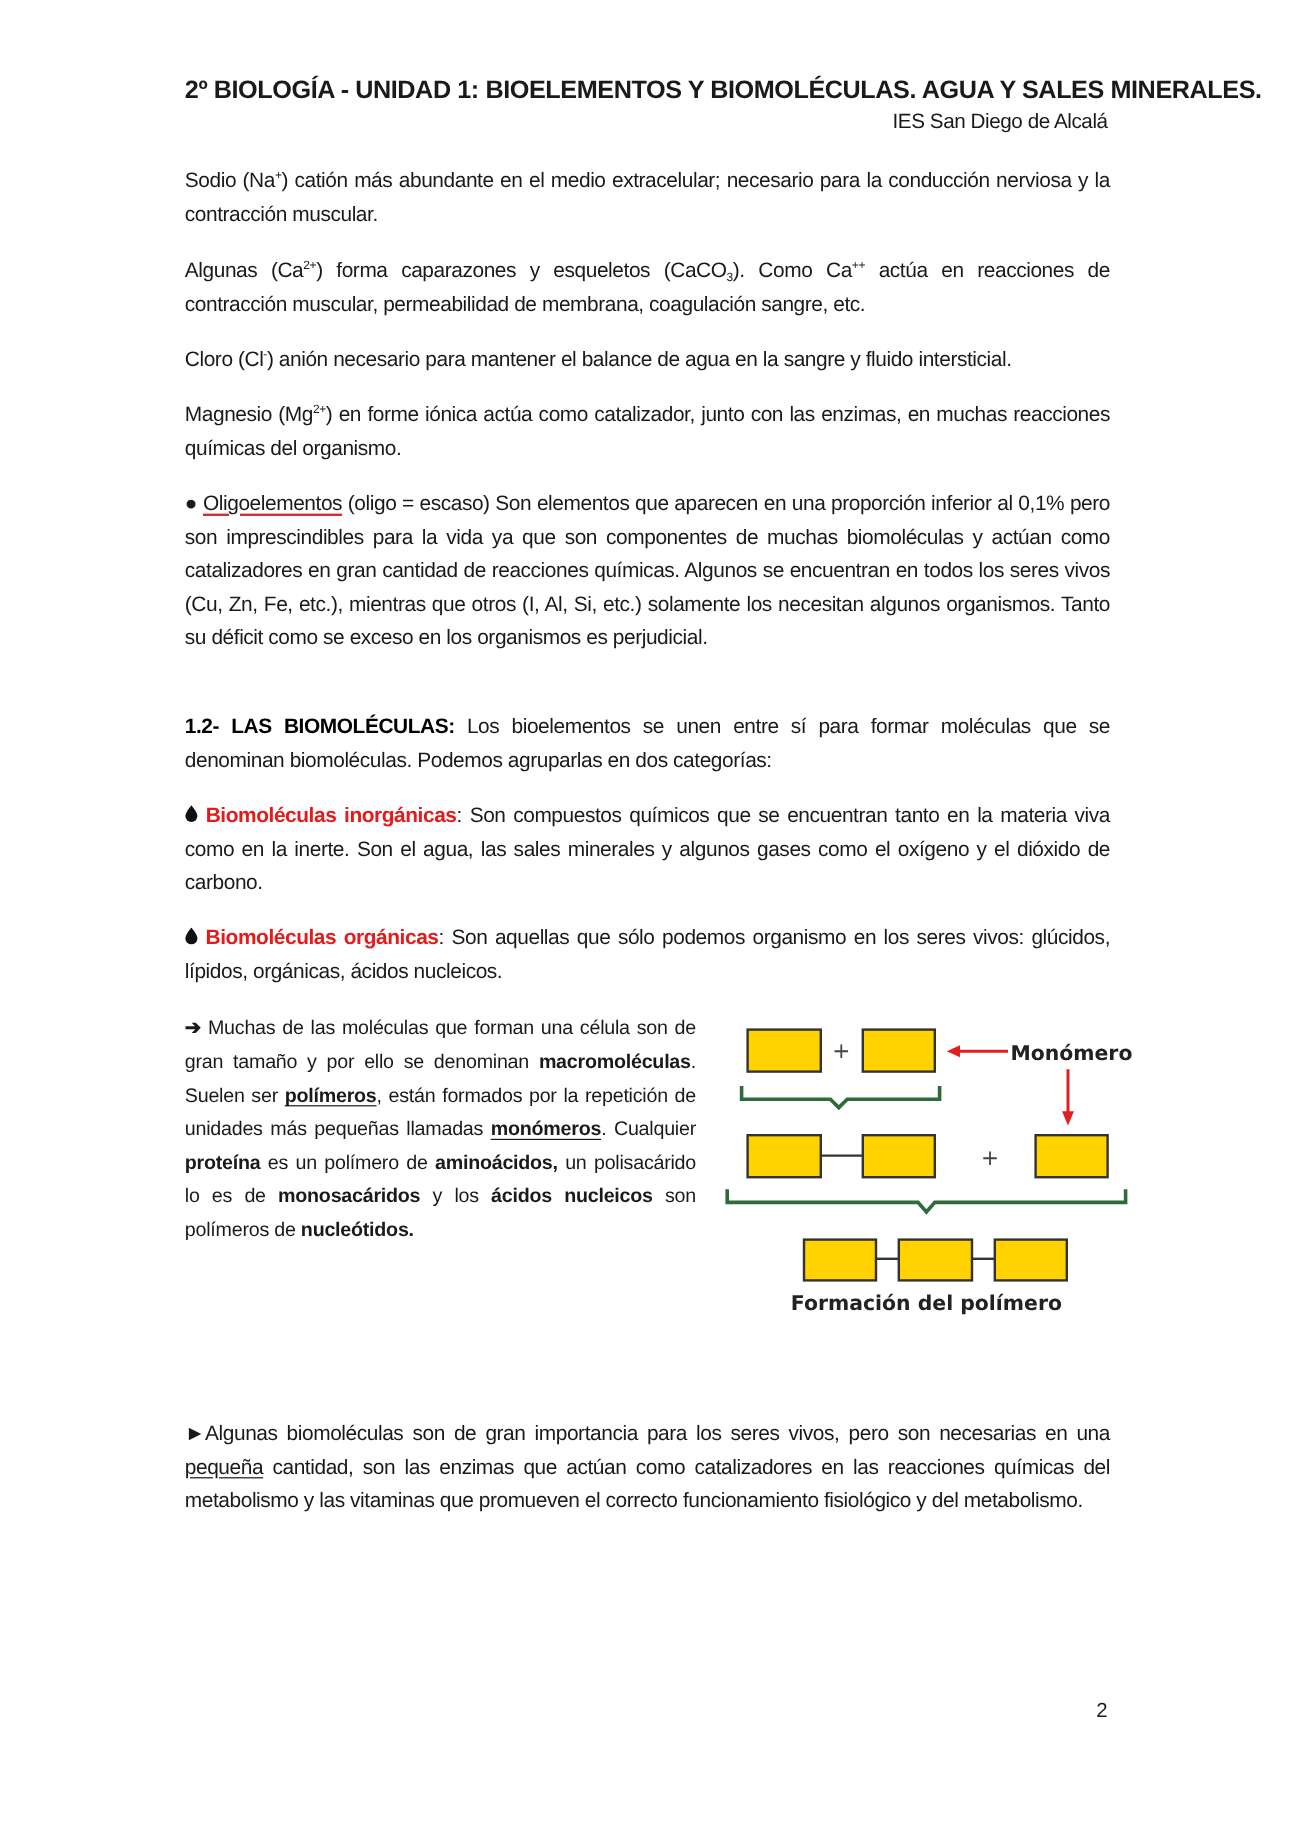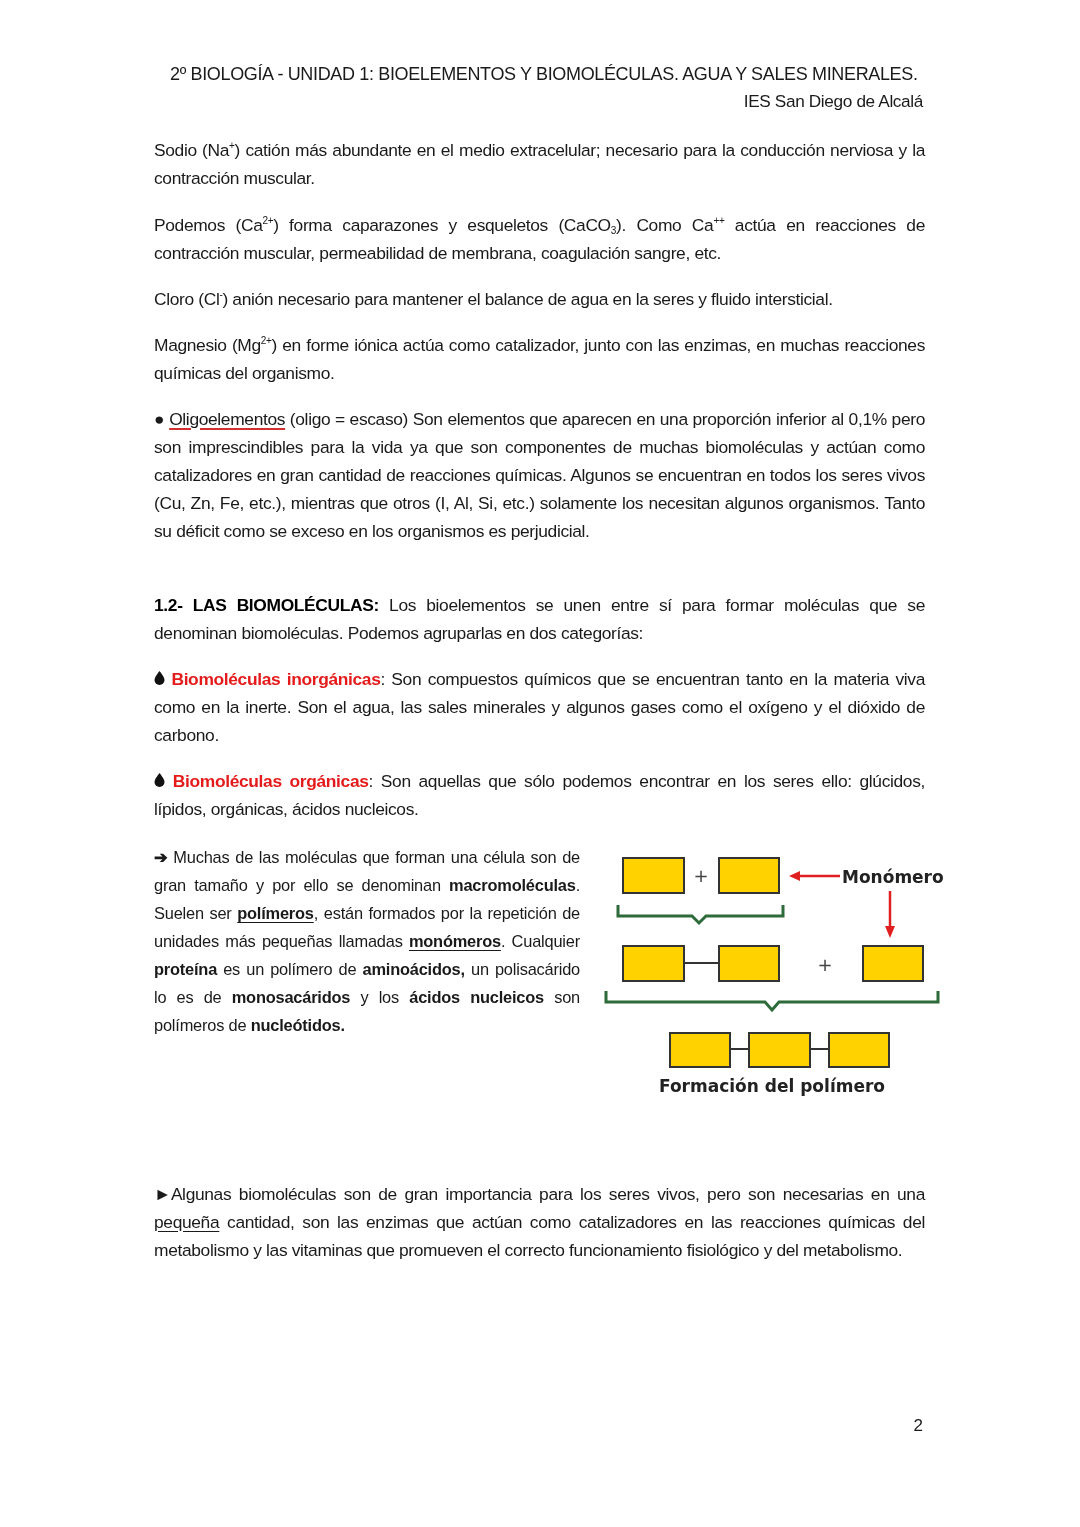--- a/index.html
+++ b/index.html
@@ -3,22 +3,22 @@
 <meta charset="utf-8">
 <style>
   html, body { margin: 0; padding: 0; background: #ffffff; }
   body {
     width: 1080px; height: 1527px; position: relative; overflow: hidden;
     font-family: "Liberation Sans Narrow", "Liberation Sans", sans-serif;
     color: #1a1a1a;
   }
   .page { position: absolute; left: 154px; top: 0; width: 771px; }
   .hdr-line1 {
-    position: absolute; top: 64px; left: 16px; width: 771px;
-    font-size: 18px; letter-spacing: -0.35px; white-space: nowrap;
+    position: absolute; top: 64px; left: 0; width: 771px;
+    font-size: 21px; letter-spacing: -0.35px; white-space: nowrap; font-weight: bold;
   }
   .hdr-line2 {
     position: absolute; top: 91px; right: 2px;
     font-size: 17.2px; letter-spacing: -0.35px; white-space: nowrap;
   }
   .para {
     position: absolute; left: 0; width: 771px;
     font-size: 17.4px; line-height: 28px; text-align: justify;
     letter-spacing: -0.35px; word-spacing: 0px;
   }
@@ -44,25 +44,25 @@
 <div class="page">
 
   <div class="hdr-line1">2º BIOLOGÍA - UNIDAD 1: BIOELEMENTOS Y BIOMOLÉCULAS. AGUA Y SALES MINERALES.</div>
   <div class="hdr-line2">IES San Diego de Alcalá</div>
 
   <div class="para" style="top:136px">
     <span>Sodio (Na</span><sup>+</sup><span>) catión más abundante en el medio extracelular; necesario para la conducción nerviosa y la contracción muscular.</span>
   </div>
 
   <div class="para" style="top:211px">
-    <span>Podemos (Ca</span><sup>2+</sup><span>) forma caparazones y esqueletos (CaCO</span><sub>3</sub><span>). Como Ca</span><sup>++</sup><span> actúa en reacciones de contracción muscular, permeabilidad de membrana, coagulación sangre, etc.</span>
+    <span>Algunas (Ca</span><sup>2+</sup><span>) forma caparazones y esqueletos (CaCO</span><sub>3</sub><span>). Como Ca</span><sup>++</sup><span> actúa en reacciones de contracción muscular, permeabilidad de membrana, coagulación sangre, etc.</span>
   </div>
 
   <div class="para" style="top:285px">
-    <span>Cloro (Cl</span><sup>-</sup><span>) anión necesario para mantener el balance de agua en la seres y fluido intersticial.</span>
+    <span>Cloro (Cl</span><sup>-</sup><span>) anión necesario para mantener el balance de agua en la sangre y fluido intersticial.</span>
   </div>
 
   <div class="para" style="top:331px">
     <span>Magnesio (Mg</span><sup>2+</sup><span>) en forme iónica actúa como catalizador, junto con las enzimas, en muchas reacciones químicas del organismo.</span>
   </div>
 
   <div class="para" style="top:405px">
     <span>●</span>
     <b class="u-red">Oligoelementos</b><span> (oligo = escaso) Son elementos que aparecen en una proporción inferior al 0,1% pero son imprescindibles para la vida ya que son componentes de muchas biomoléculas y actúan como catalizadores en gran cantidad de reacciones químicas. Algunos se encuentran en todos los seres vivos (Cu, Zn, Fe, etc.), mientras que otros (I, Al, Si, etc.) solamente los necesitan algunos organismos. Tanto su déficit como se exceso en los organismos es perjudicial.</span>
   </div>
@@ -75,21 +75,21 @@
     <span class="glyph"><svg width="11" height="14" viewBox="0 0 11 14">
           <path d="M5.5 0 C5.5 0 0.5 6 0.5 9 A5 5 0 0 0 10.5 9 C10.5 6 5.5 0 5.5 0 Z" fill="#111"></path>
         </svg></span>
     <span class="term-red">Biomoléculas inorgánicas</span><b>:</b><span> Son compuestos químicos que se encuentran tanto en la materia viva como en la inerte. Son el </span><b>agua,</b><span> las </span><b>sales minerales y algunos gases</b><span> como el </span><b>oxígeno</b><span> y el </span><b>dióxido de carbono</b><span>.</span>
   </div>
 
   <div class="para" style="top:767px">
     <span class="glyph"><svg width="11" height="14" viewBox="0 0 11 14">
           <path d="M5.5 0 C5.5 0 0.5 6 0.5 9 A5 5 0 0 0 10.5 9 C10.5 6 5.5 0 5.5 0 Z" fill="#111"></path>
         </svg></span>
-    <span class="term-red">Biomoléculas orgánicas</span><b>:</b><span> Son aquellas que sólo podemos encontrar en los seres ello: </span><b>glúcidos</b><span>, </span><b>lípidos</b><span>, </span><b>orgánicas</b><span>, </span><b>ácidos nucleicos</b><span>.</span>
+    <span class="term-red">Biomoléculas orgánicas</span><b>:</b><span> Son aquellas que sólo podemos organismo en los seres vivos: </span><b>glúcidos</b><span>, </span><b>lípidos</b><span>, </span><b>orgánicas</b><span>, </span><b>ácidos nucleicos</b><span>.</span>
   </div>
 
   <div class="wide">
     <b>➔</b><span> Muchas de las moléculas que forman una célula son de gran tamaño y por ello se denominan </span><b>macromoléculas</b><span>. Suelen ser </span><b class="u-black">polímeros</b><span>, están formados por la repetición de unidades más pequeñas llamadas </span><b class="u-black">monómeros</b><span>. Cualquier </span><b>proteína</b><span> es un polímero de </span><b>aminoácidos,</b><span> un polisacárido  lo es de </span><b>monosacáridos</b><span> y los </span><b>ácidos nucleicos</b><span> son polímeros de </span><b>nucleótidos.</b>
   </div>
 
   <svg class="diagram" viewBox="0 0 350 260">
     <g>
       <rect x="21" y="15" width="61" height="35" fill="#ffd200" stroke="#333" stroke-width="2"></rect>
       <text x="99" y="39" font-size="18" text-anchor="middle" fill="#444" font-family="DejaVu Sans, sans-serif">+</text>

